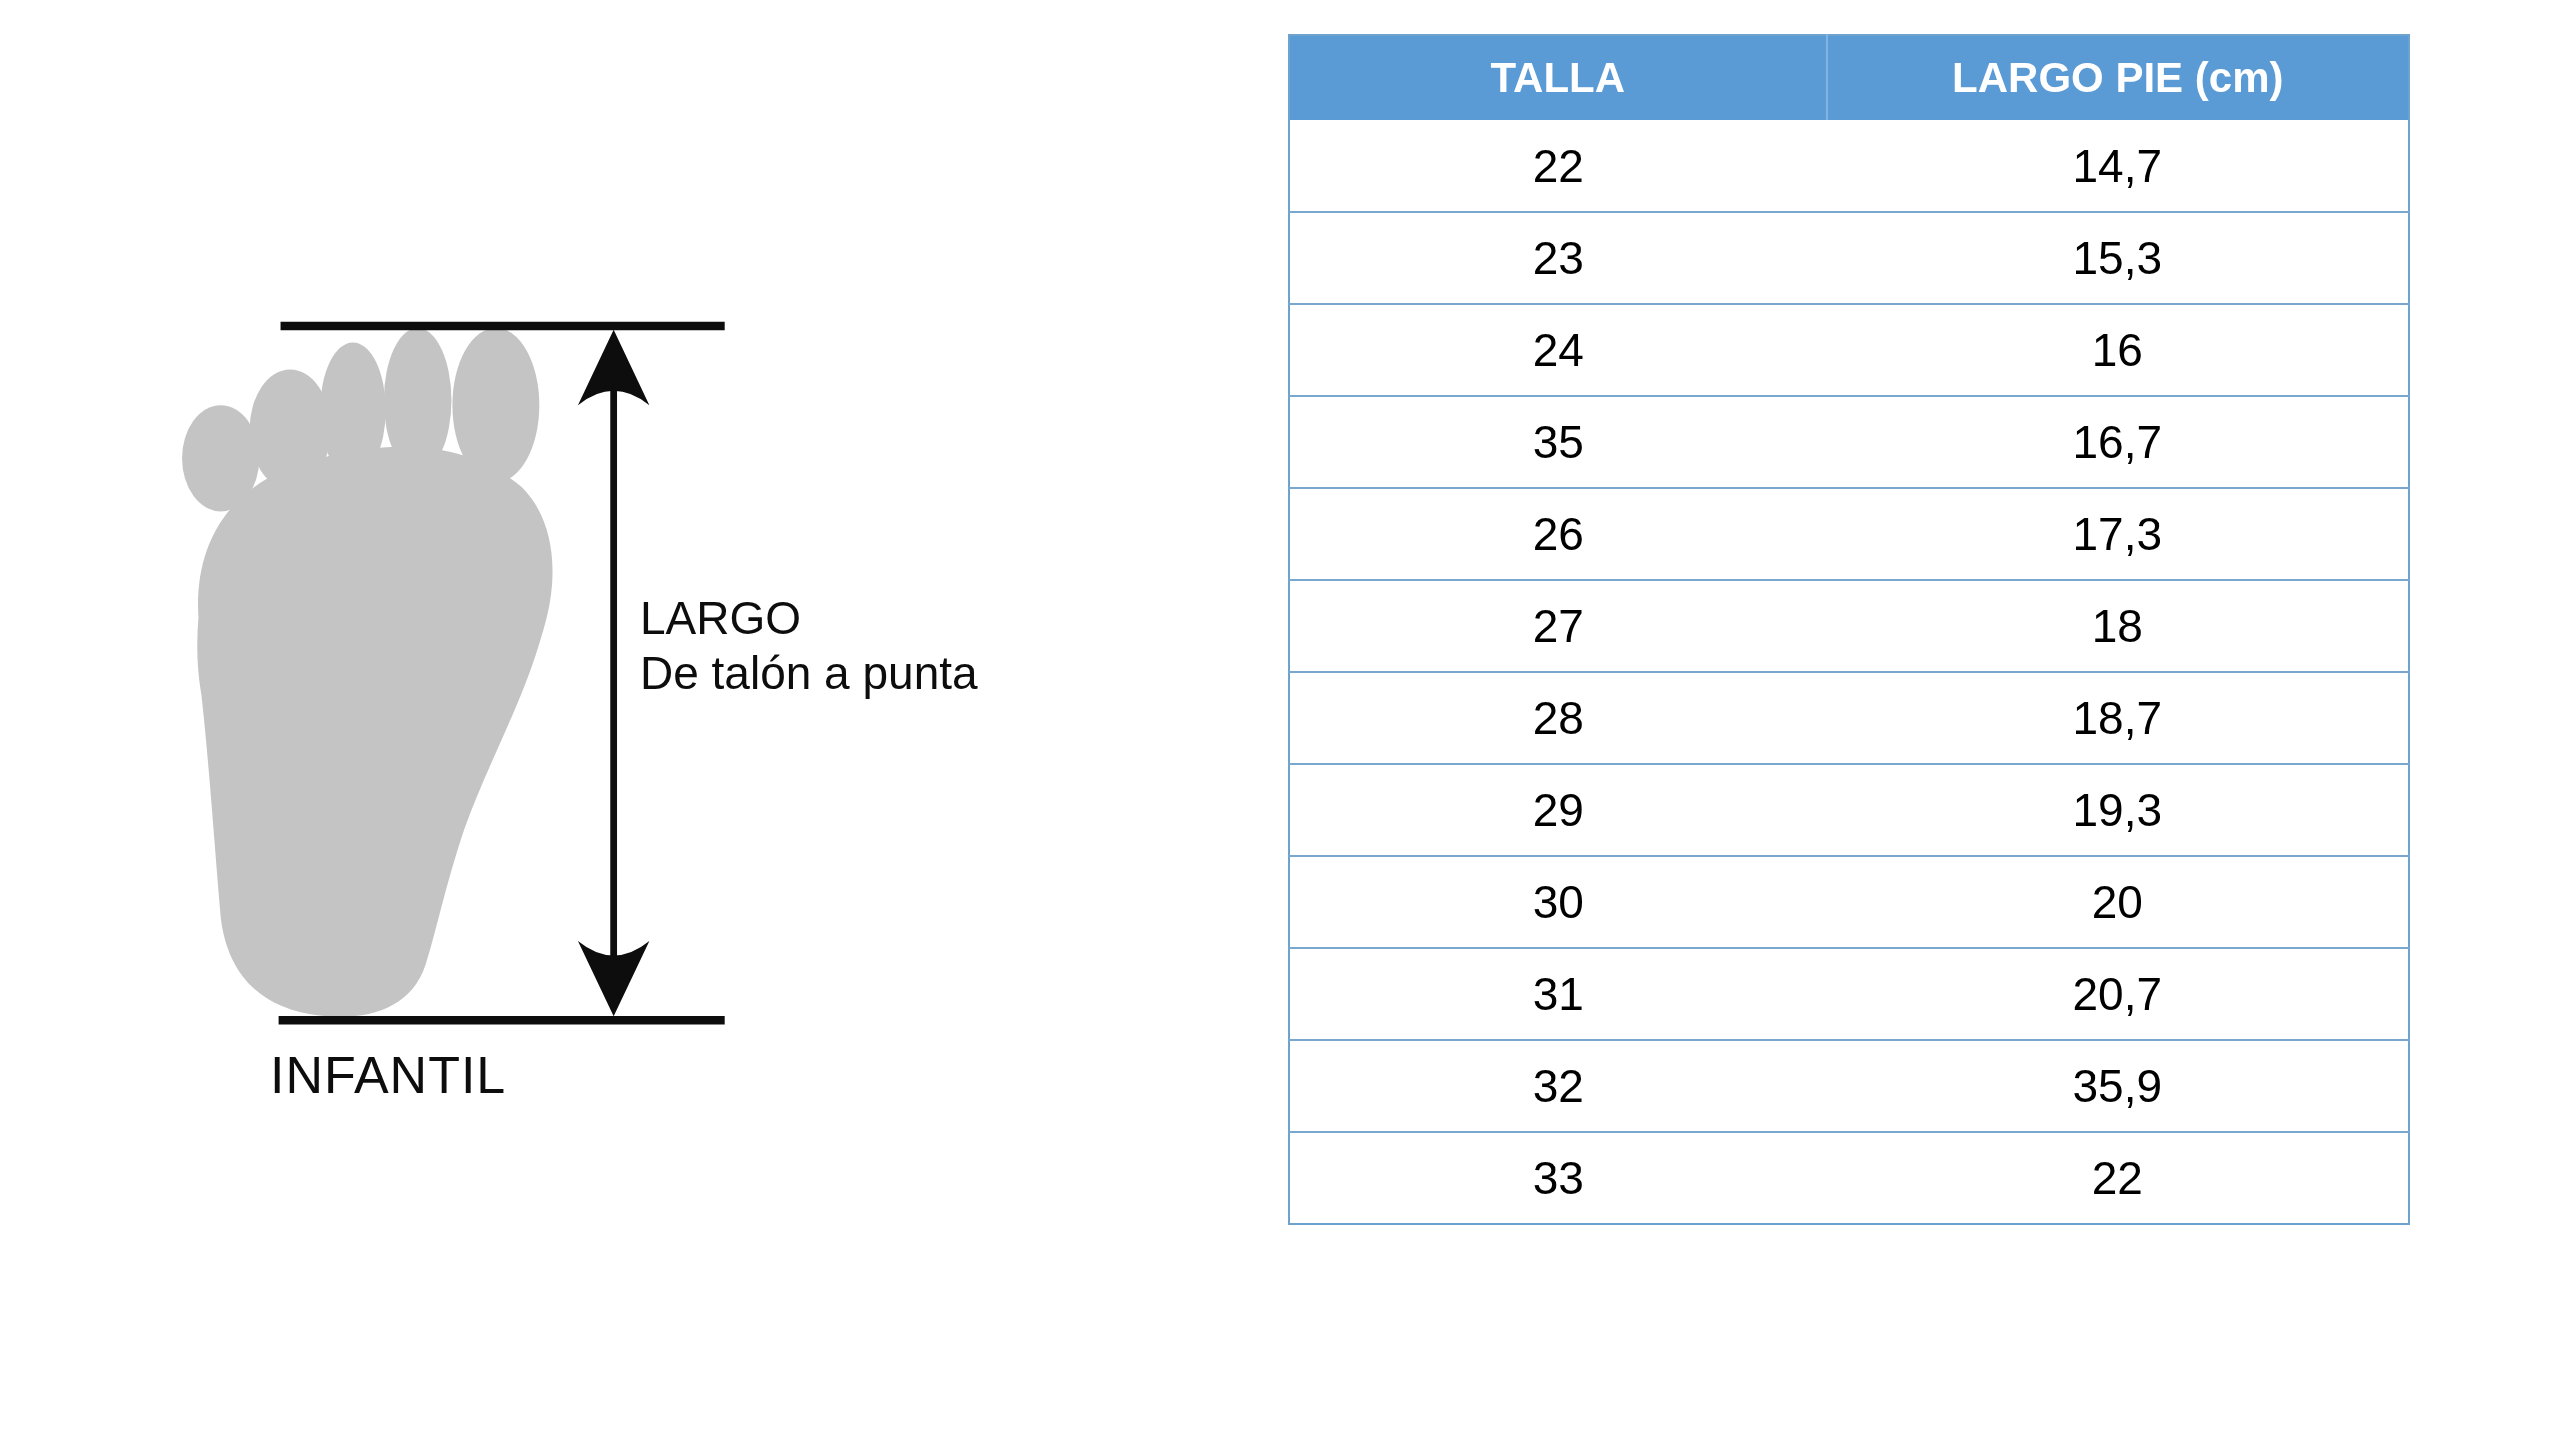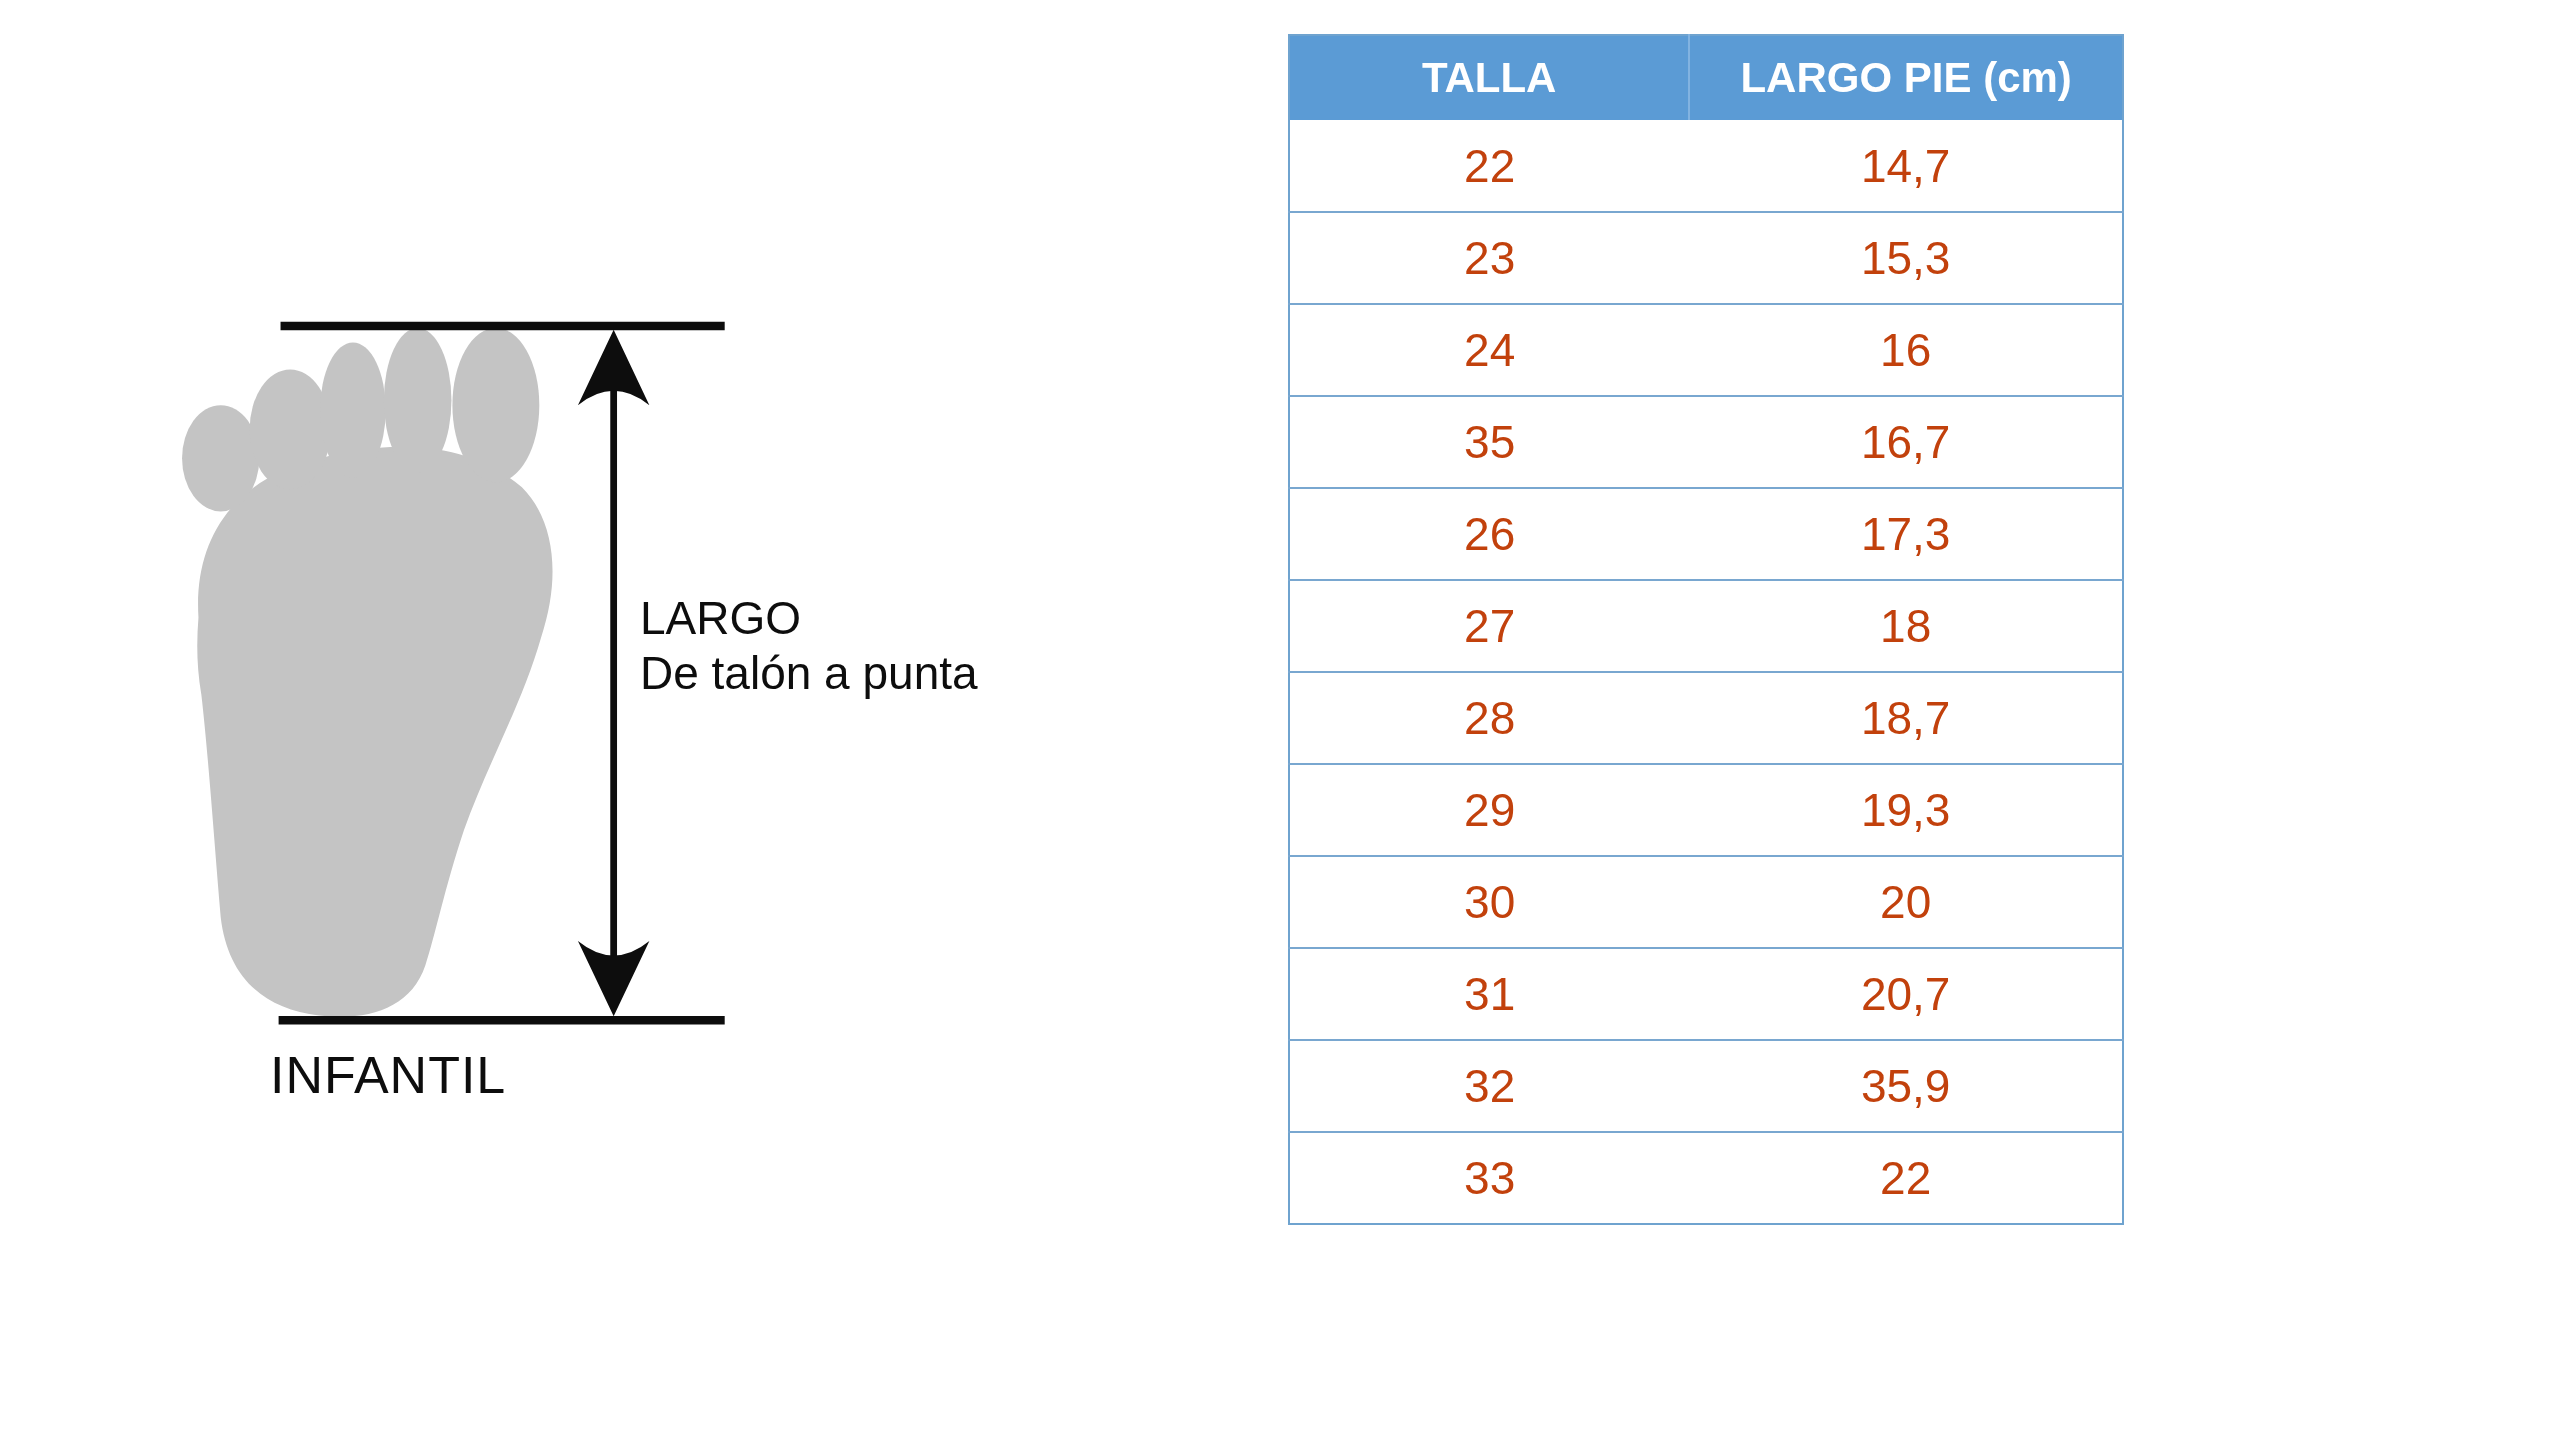--- a/index.html
+++ b/index.html
@@ -34,40 +34,40 @@
   .figure-caption{
     position:absolute;left:270px;top:1045px;width:435px;
     text-align:left;
     font-size:52px;
     color:var(--ink);
     letter-spacing:1px;
   }
   
   .size-table{
     position:absolute;left:1288px;top:34px;
-    width:836px;
+    width:1122px;
     border-collapse:collapse;
     table-layout:fixed;
   }
   .size-table th{
     background:var(--header-bg);
     color:var(--header-text);
     font-size:42px;
     font-weight:bold;
     height:85px;
     text-align:center;
     vertical-align:middle;
     border:none;
   }
   .size-table th.col-largo{border-left:2.9px solid #82b3e1;margin-top:23px;}
   .size-table col.c-talla{width:48%;}
   .size-table col.c-largo{width:52%;}
   .size-table td{
     background:#ffffff;
-    color:#c2410c;
+    color:#000000;
     font-size:46px;
     height:92px;
     text-align:center;
     vertical-align:middle;
     border-top:2.9px solid var(--row-line);
   }
   .size-table{border:2.9px solid var(--table-border);}
   .size-table tr.data-row:first-child td{border-top:none;}
 </style>
 </head>

